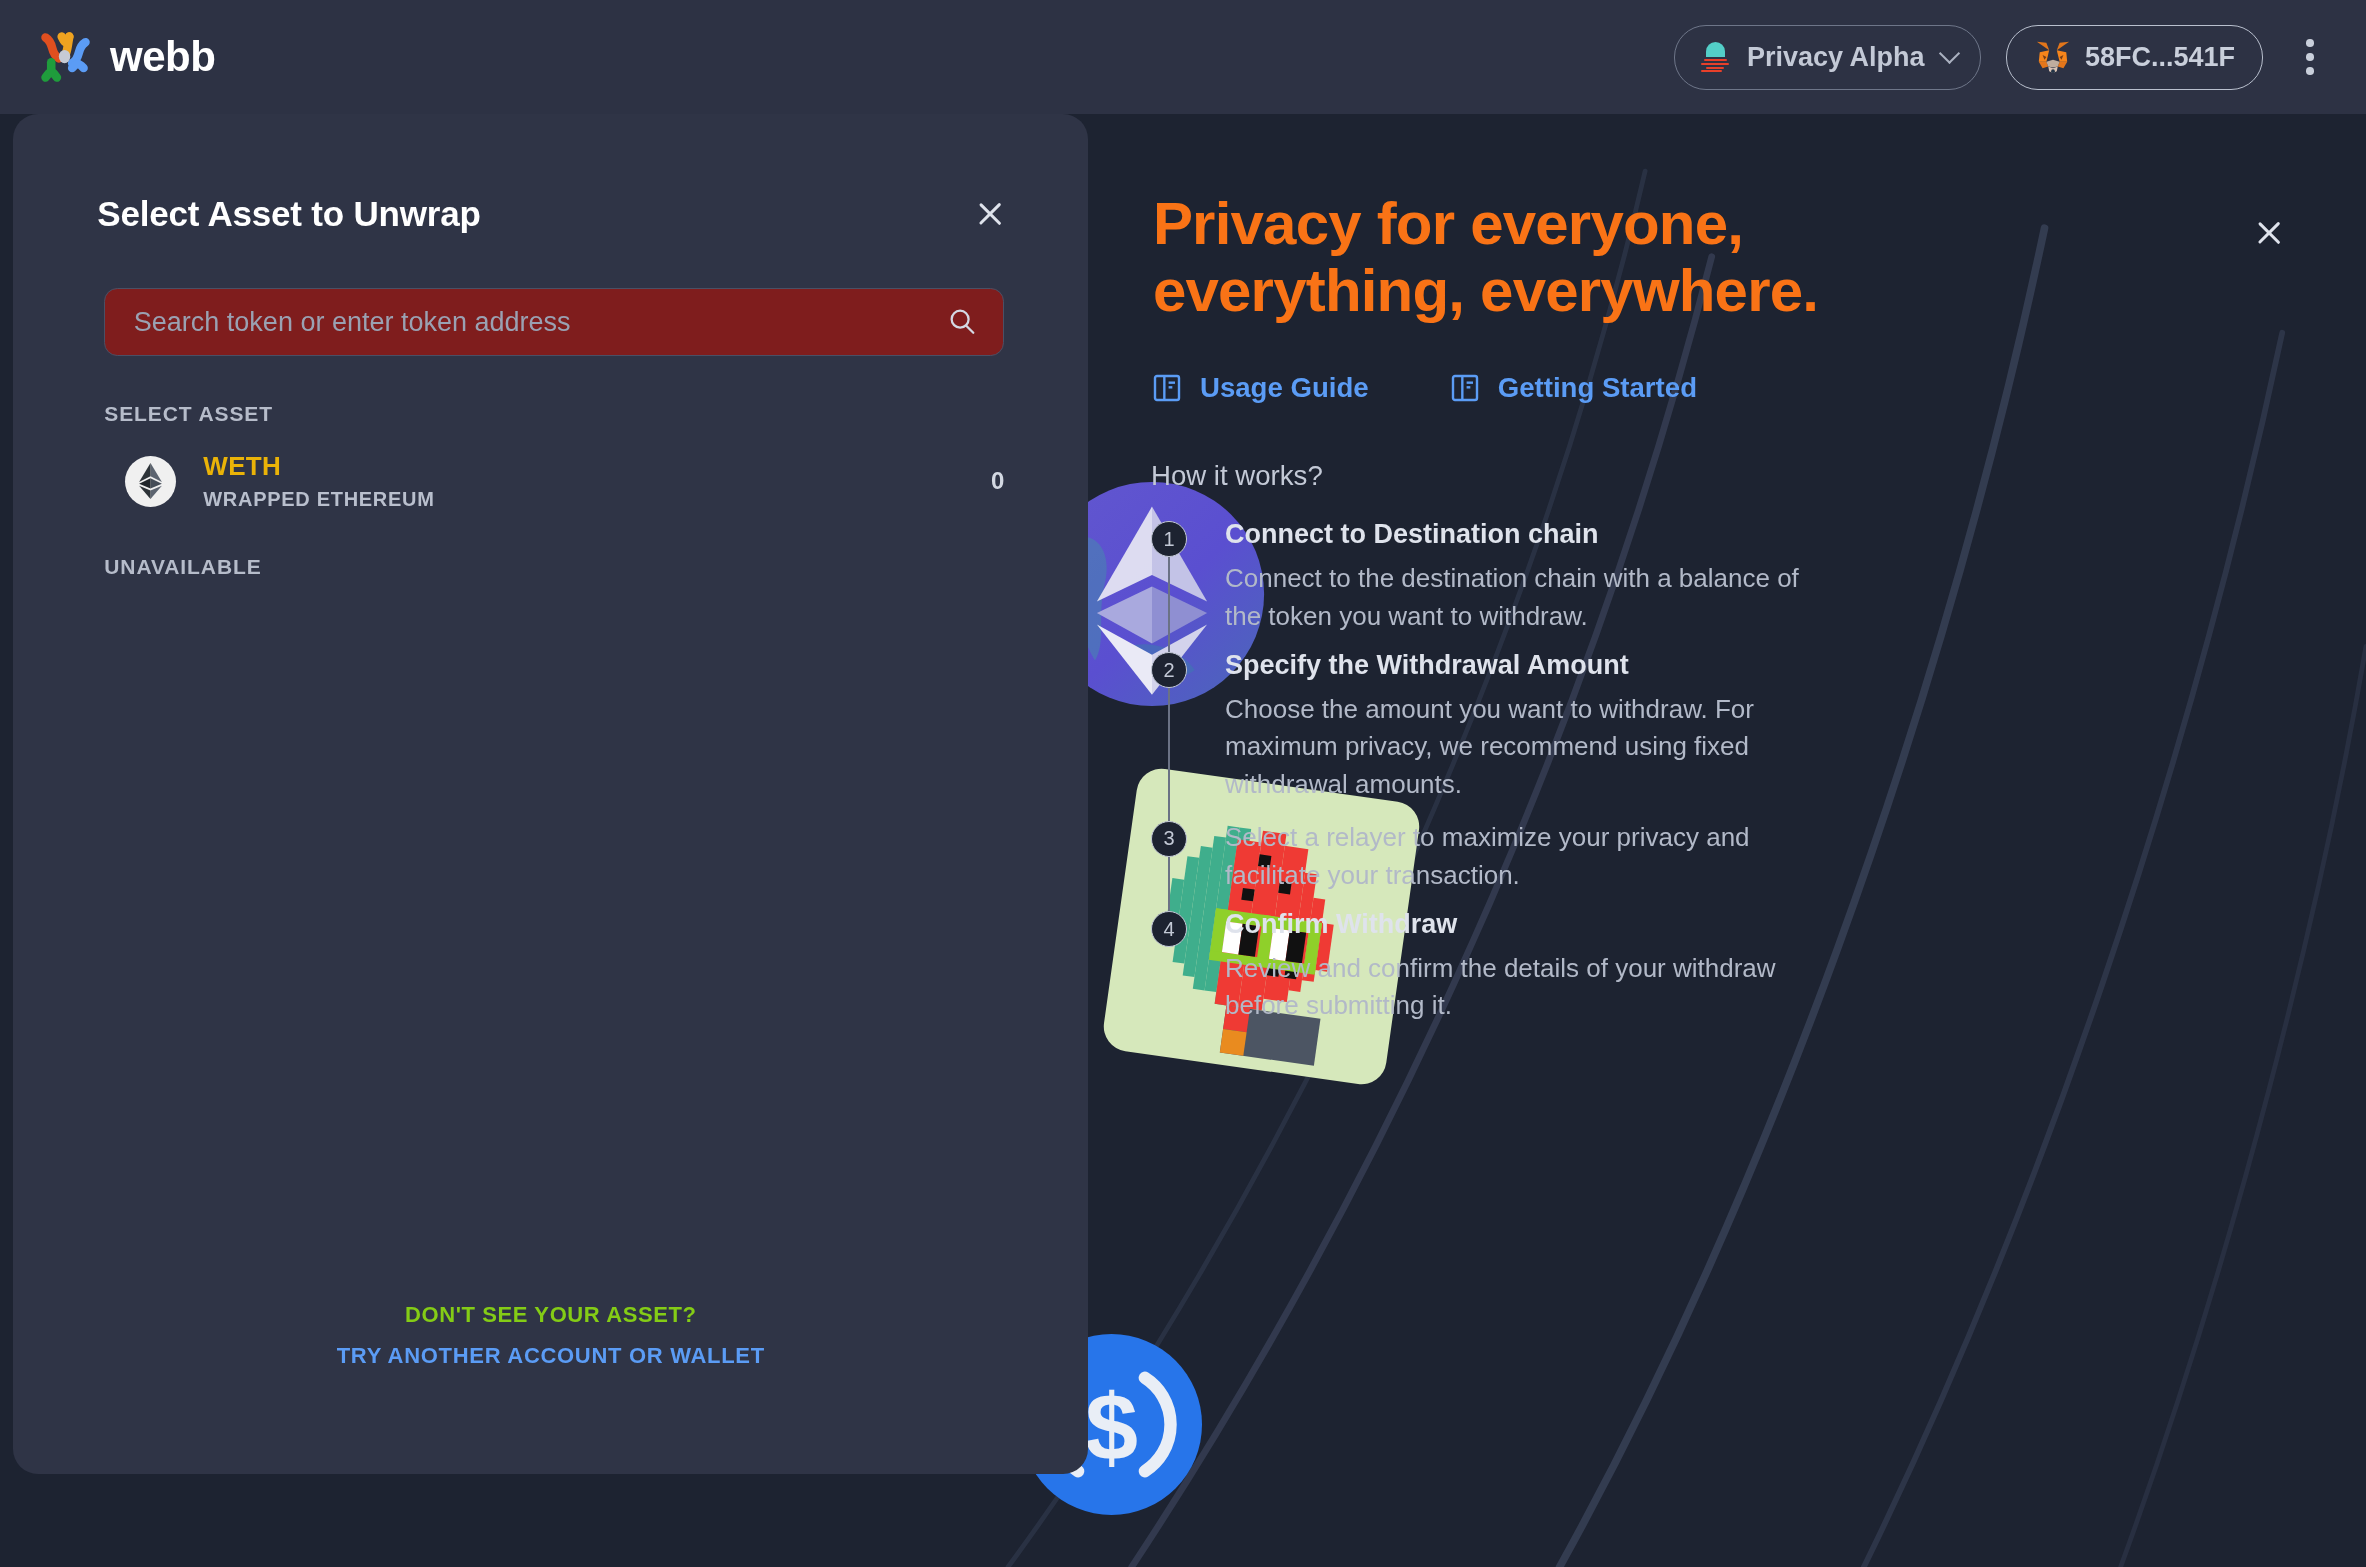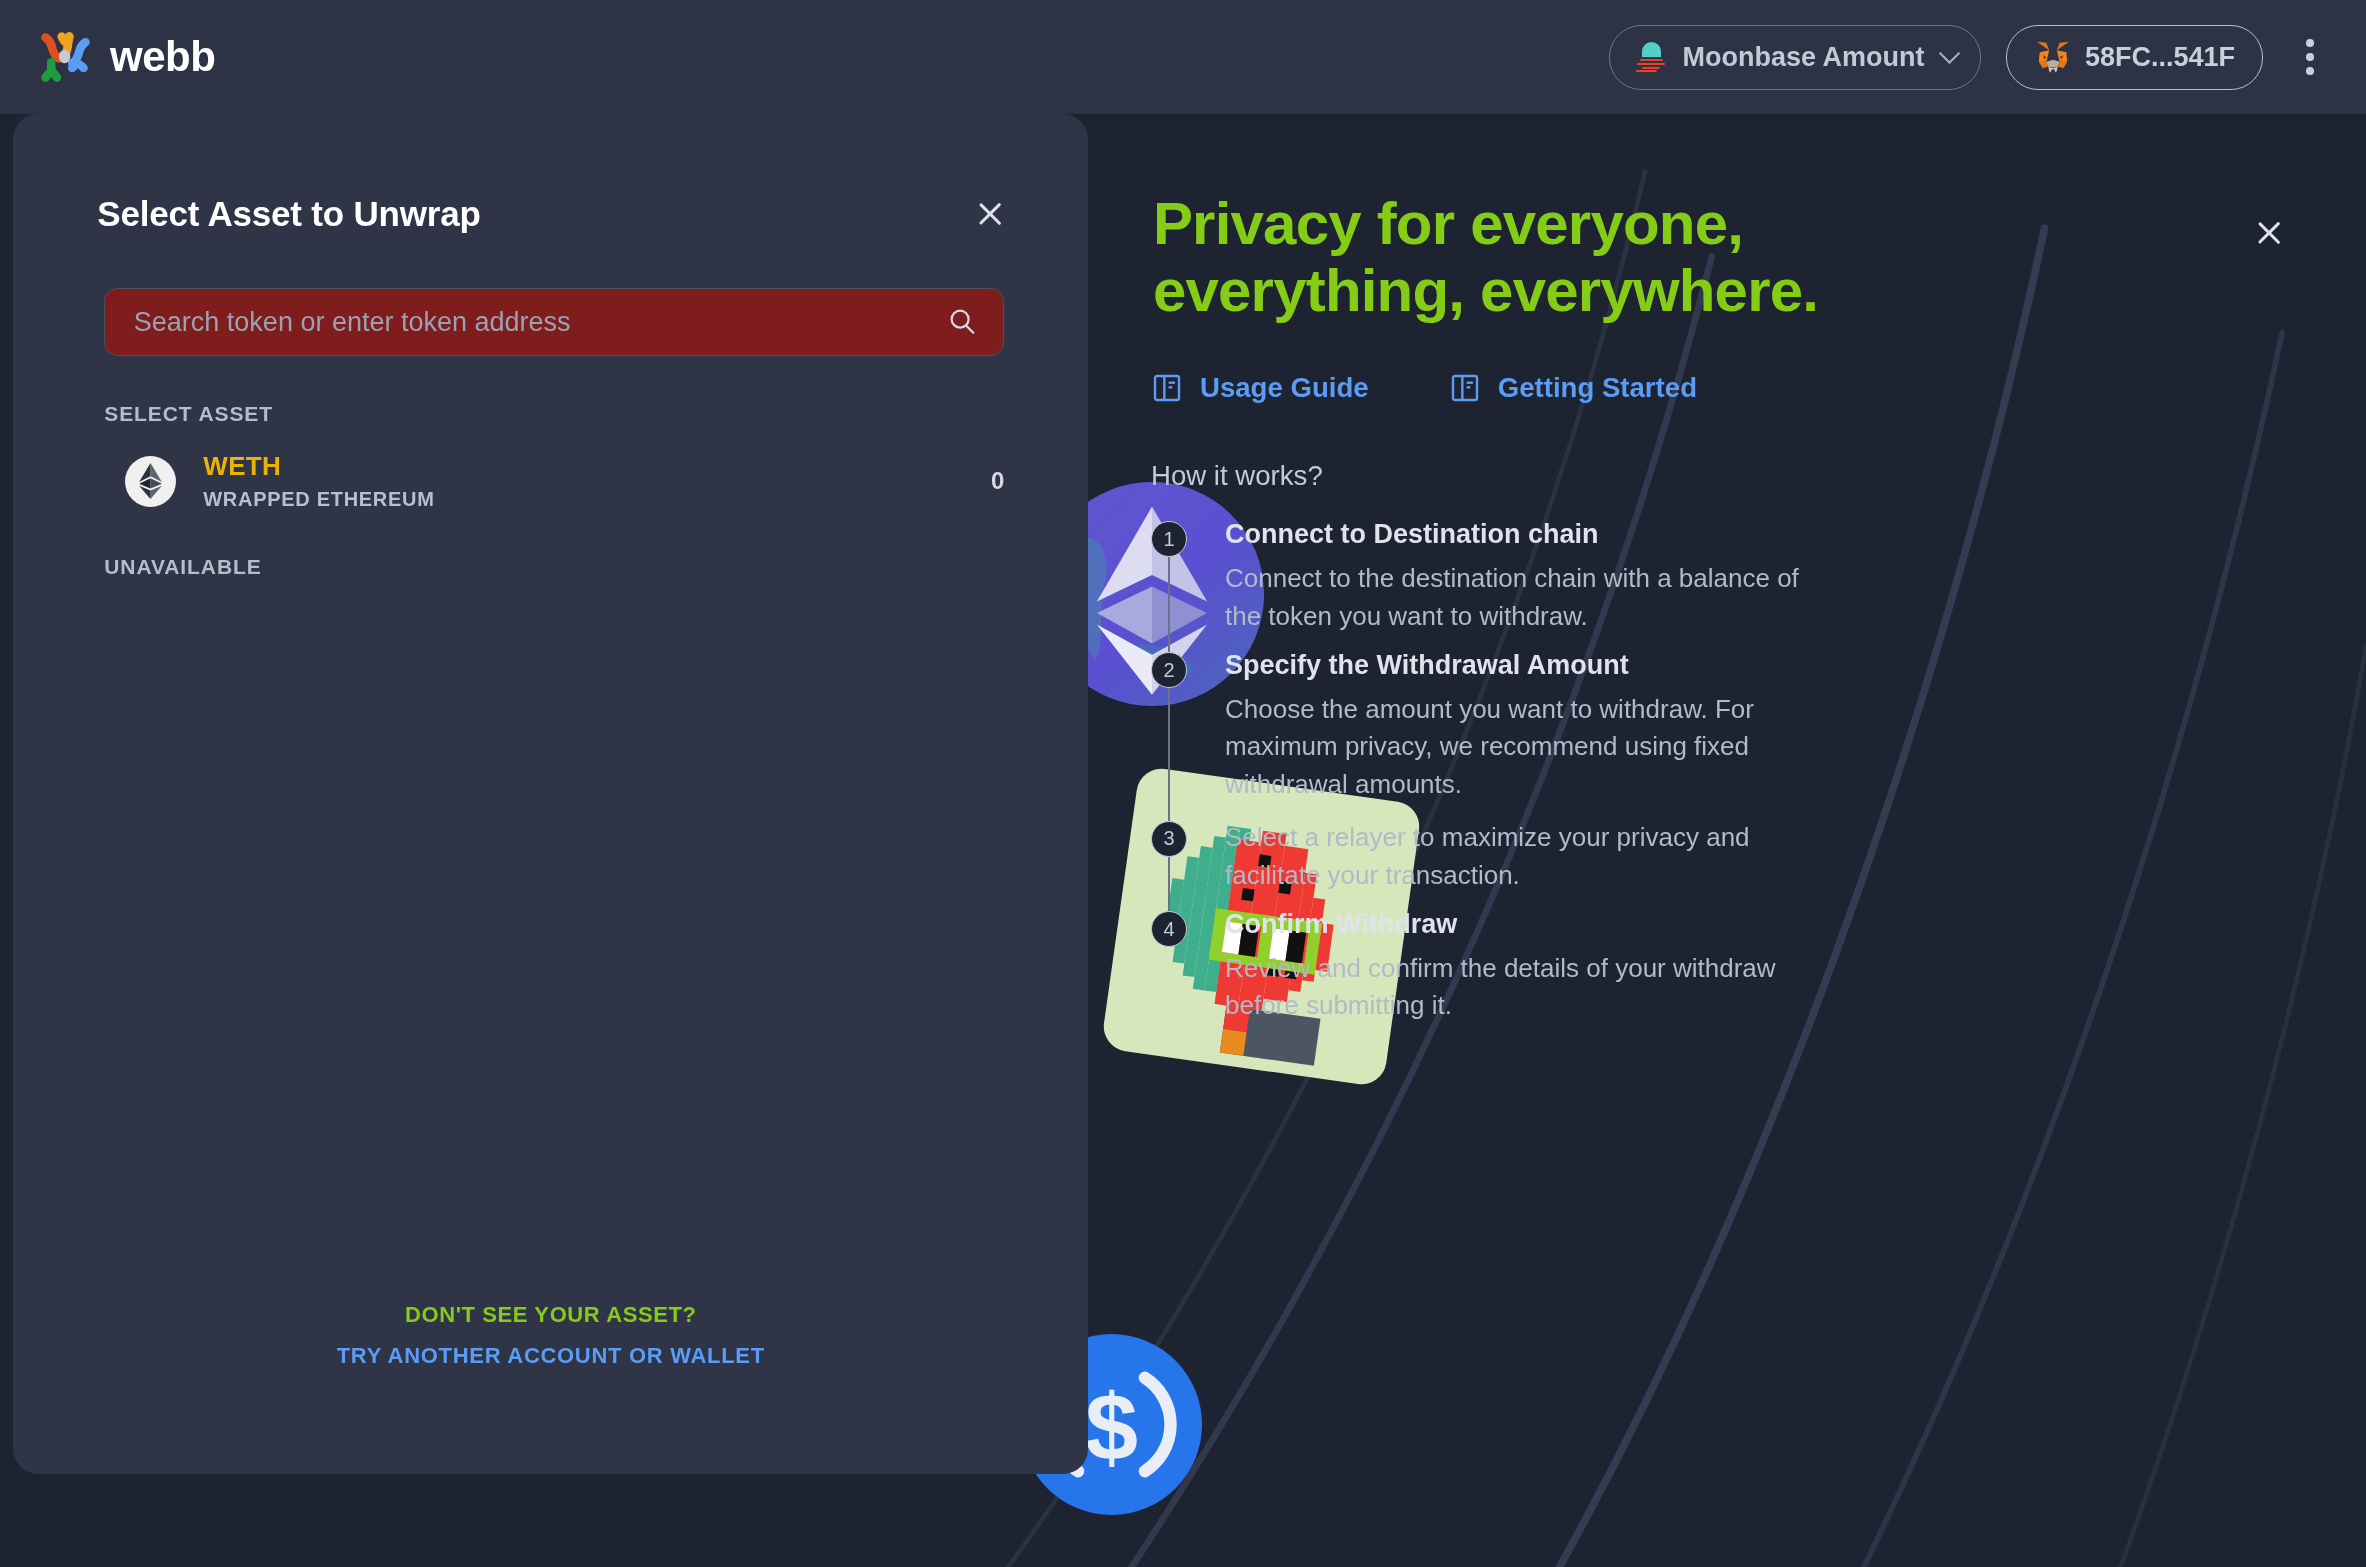--- a/index.html
+++ b/index.html
@@ -154,21 +154,21 @@
     position: absolute; left: 1151px; top: 114px;
     width: 1216px; height: 1453px;
     z-index: 20;
     padding: 76px 0 0 0;
   }
   .hero-close {
     position: absolute; right: 74px; top: 95px;
     width: 48px; height: 48px; cursor: pointer;
   }
   .hero-title {
-    color: #84cc16;
+    color: #f97316;
     font-size: 60px; font-weight: 700; line-height: 1.12;
     letter-spacing: -0.8px;
     width: 856px;
     margin-left: 1.9px;
   }
   .links { display: flex; align-items: center; gap: 80px; margin-top: 48px; }
   .link { display: flex; align-items: center; gap: 17px; cursor: pointer; }
   .link-label { color: #5b9cf5; font-size: 27.6px; font-weight: 700; }
   .doc-icon { width: 32px; height: 32px; flex: 0 0 auto; }
 
@@ -324,21 +324,21 @@
 
     <div class="topbar-right">
       <div class="pill">
         <span class="moonbeam">
           <span class="dome"></span>
           <span class="ray" style="left:6.7px;  top:20px; width:23px;"></span>
           <span class="ray" style="left:3.8px;  top:24px; width:27.6px;"></span>
           <span class="ray" style="left:8.6px;  top:27.6px; width:18px;"></span>
           <span class="ray" style="left:2.9px;  top:31px; width:21px;"></span>
         </span>
-        <span>Moonbase Amount</span>
+        <span>Privacy Alpha</span>
         <span class="chev"></span>
       </div>
 
       <div class="pill wallet">
         <span class="fox">
           <svg width="38" height="36" viewBox="0 0 40 38">
             <path d="M3 3 L16 12 L13 4 Z" fill="#e2761b"></path>
             <path d="M37 3 L24 12 L27 4 Z" fill="#e2761b"></path>
             <path d="M5 24 L9 31 L15 29 L13 24 Z" fill="#e4761b"></path>
             <path d="M35 24 L31 31 L25 29 L27 24 Z" fill="#e4761b"></path>

